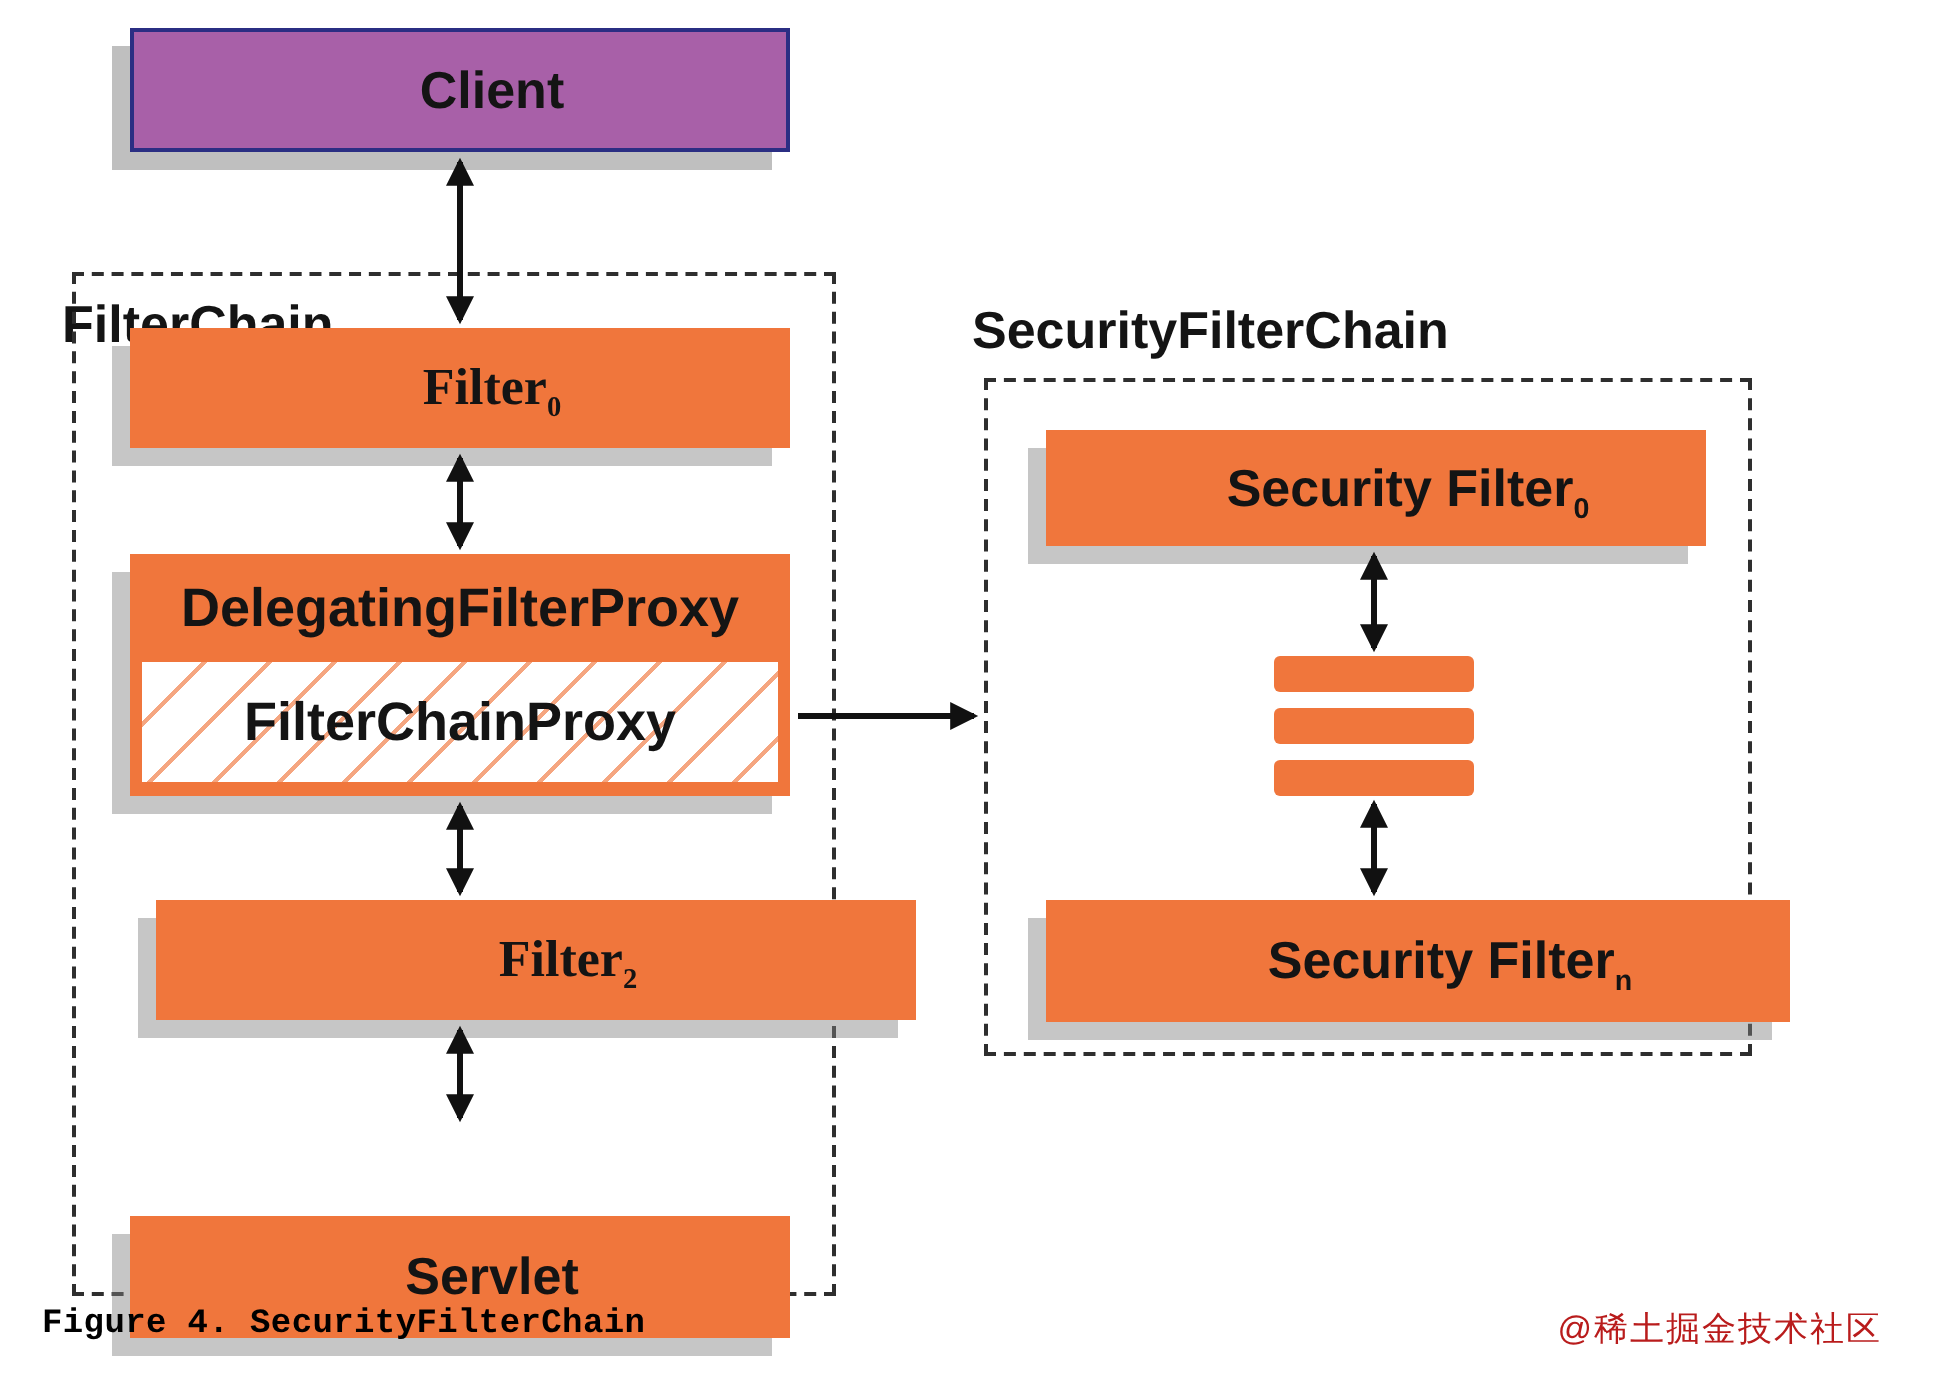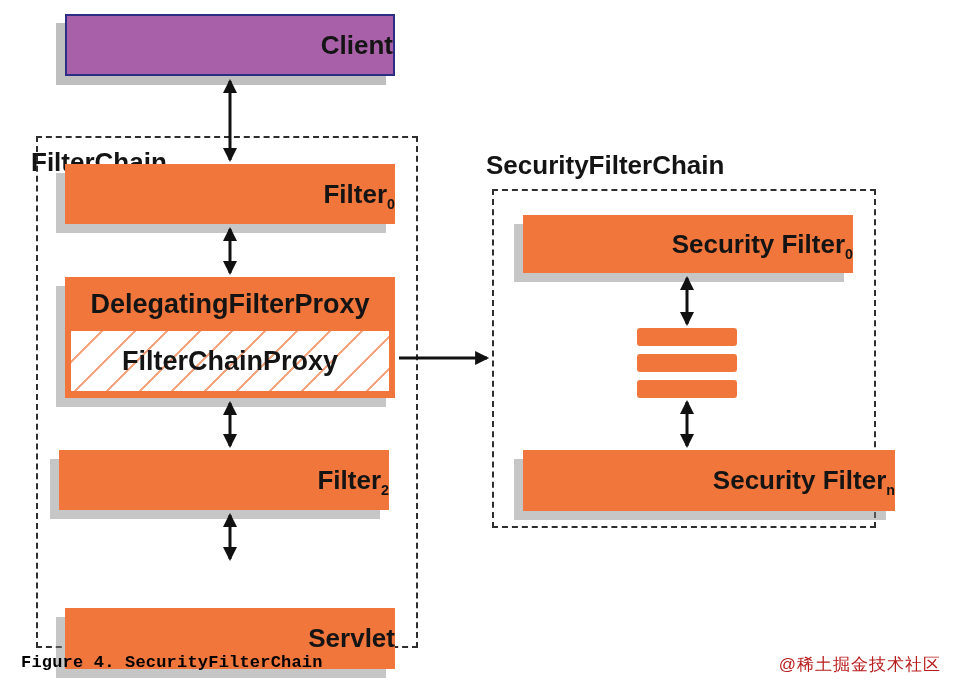--- a/index.html
+++ b/index.html
@@ -6,21 +6,21 @@
   .canvas{
     position:relative;
     width:967px;height:695px;
     background:#ffffff;
     font-family:"Liberation Sans", sans-serif;
     overflow:hidden;
   }
   
   .node{
     position:absolute;
-    display:flex;align-items:center;justify-content:flex-end;
+    display:flex;align-items:center;justify-content:center;
     font-weight:bold;color:#141414;
     box-sizing:border-box;
     padding-left:32px;
   }
   .orange{
     background:#F0763C;
     box-shadow:-9px 9px 0 rgba(128,128,128,0.45);
     font-size:26px;
   }
   .purple{
@@ -85,32 +85,32 @@
 
 <div class="canvas">
 
   <div class="node purple" style="left:65px;top:14px;width:330px;height:62px;">
     <span>Client</span>
   </div>
 
   <div class="chain-title" style="left:31px;top:103px;margin-top:44px;">FilterChain</div>
   <div class="dashed" style="left:36px;top:136px;width:382px;height:512px;"></div>
 
-  <div class="node orange" style="left:65px;top:164px;width:330px;height:60px;">
+  <div class="node orange" style="left:65px;top:164px;width:330px;height:60px;font-family:Liberation Serif, serif;">
     <span><span>Filter</span><sub>0</sub></span>
   </div>
 
   <div class="dfp">
     <div class="dfp-title">DelegatingFilterProxy</div>
     <div class="fcp">
       <span>FilterChainProxy</span>
     </div>
   </div>
 
-  <div class="node orange" style="left:59px;top:450px;width:330px;height:60px;">
+  <div class="node orange" style="left:78px;top:450px;width:380px;height:60px;font-family:Liberation Serif, serif;">
     <span><span>Filter</span><sub>2</sub></span>
   </div>
 
   <div class="node orange" style="left:65px;top:563px;width:330px;height:61px;margin-top:45px;">
     <span>Servlet</span>
   </div>
 
   <div class="chain-title" style="left:486px;top:150px;">SecurityFilterChain</div>
   <div class="dashed" style="left:492px;top:189px;width:384px;height:339px;"></div>
 

